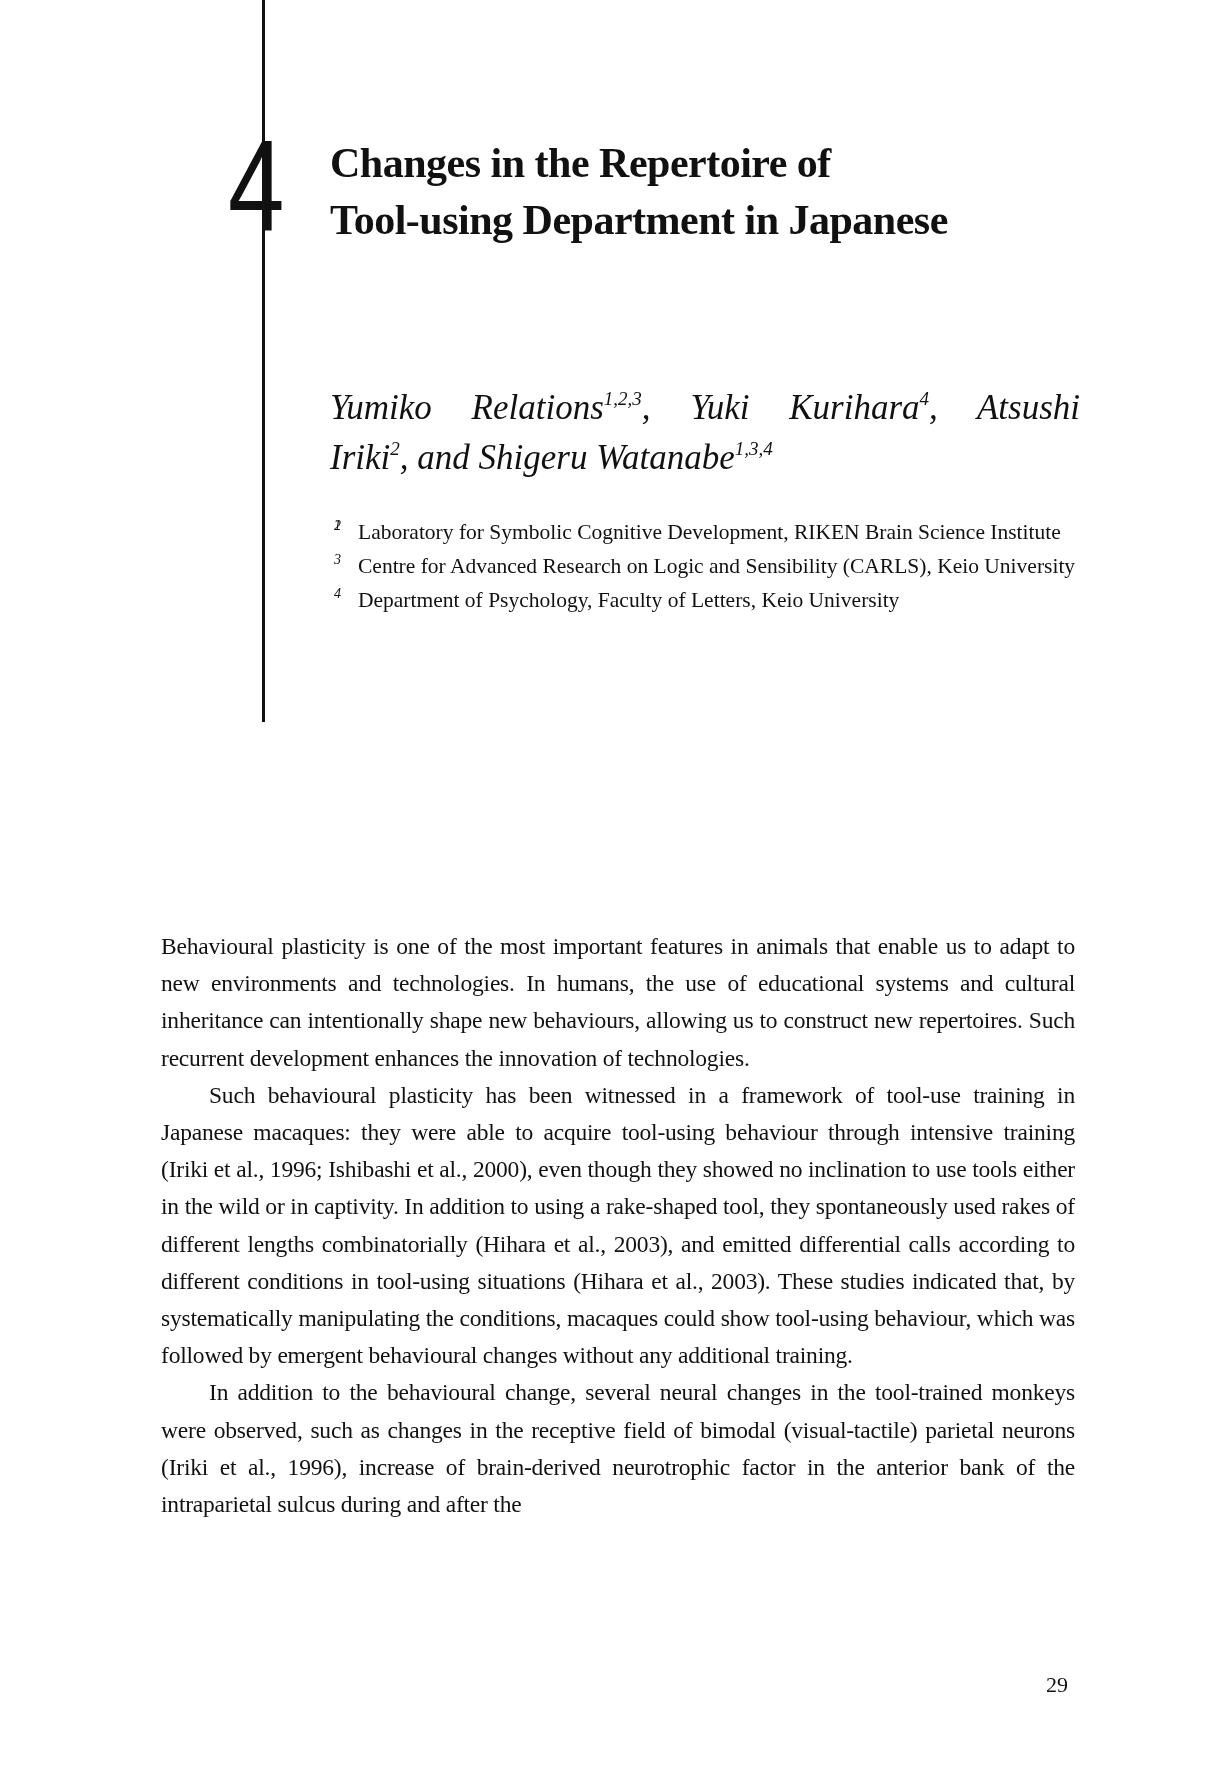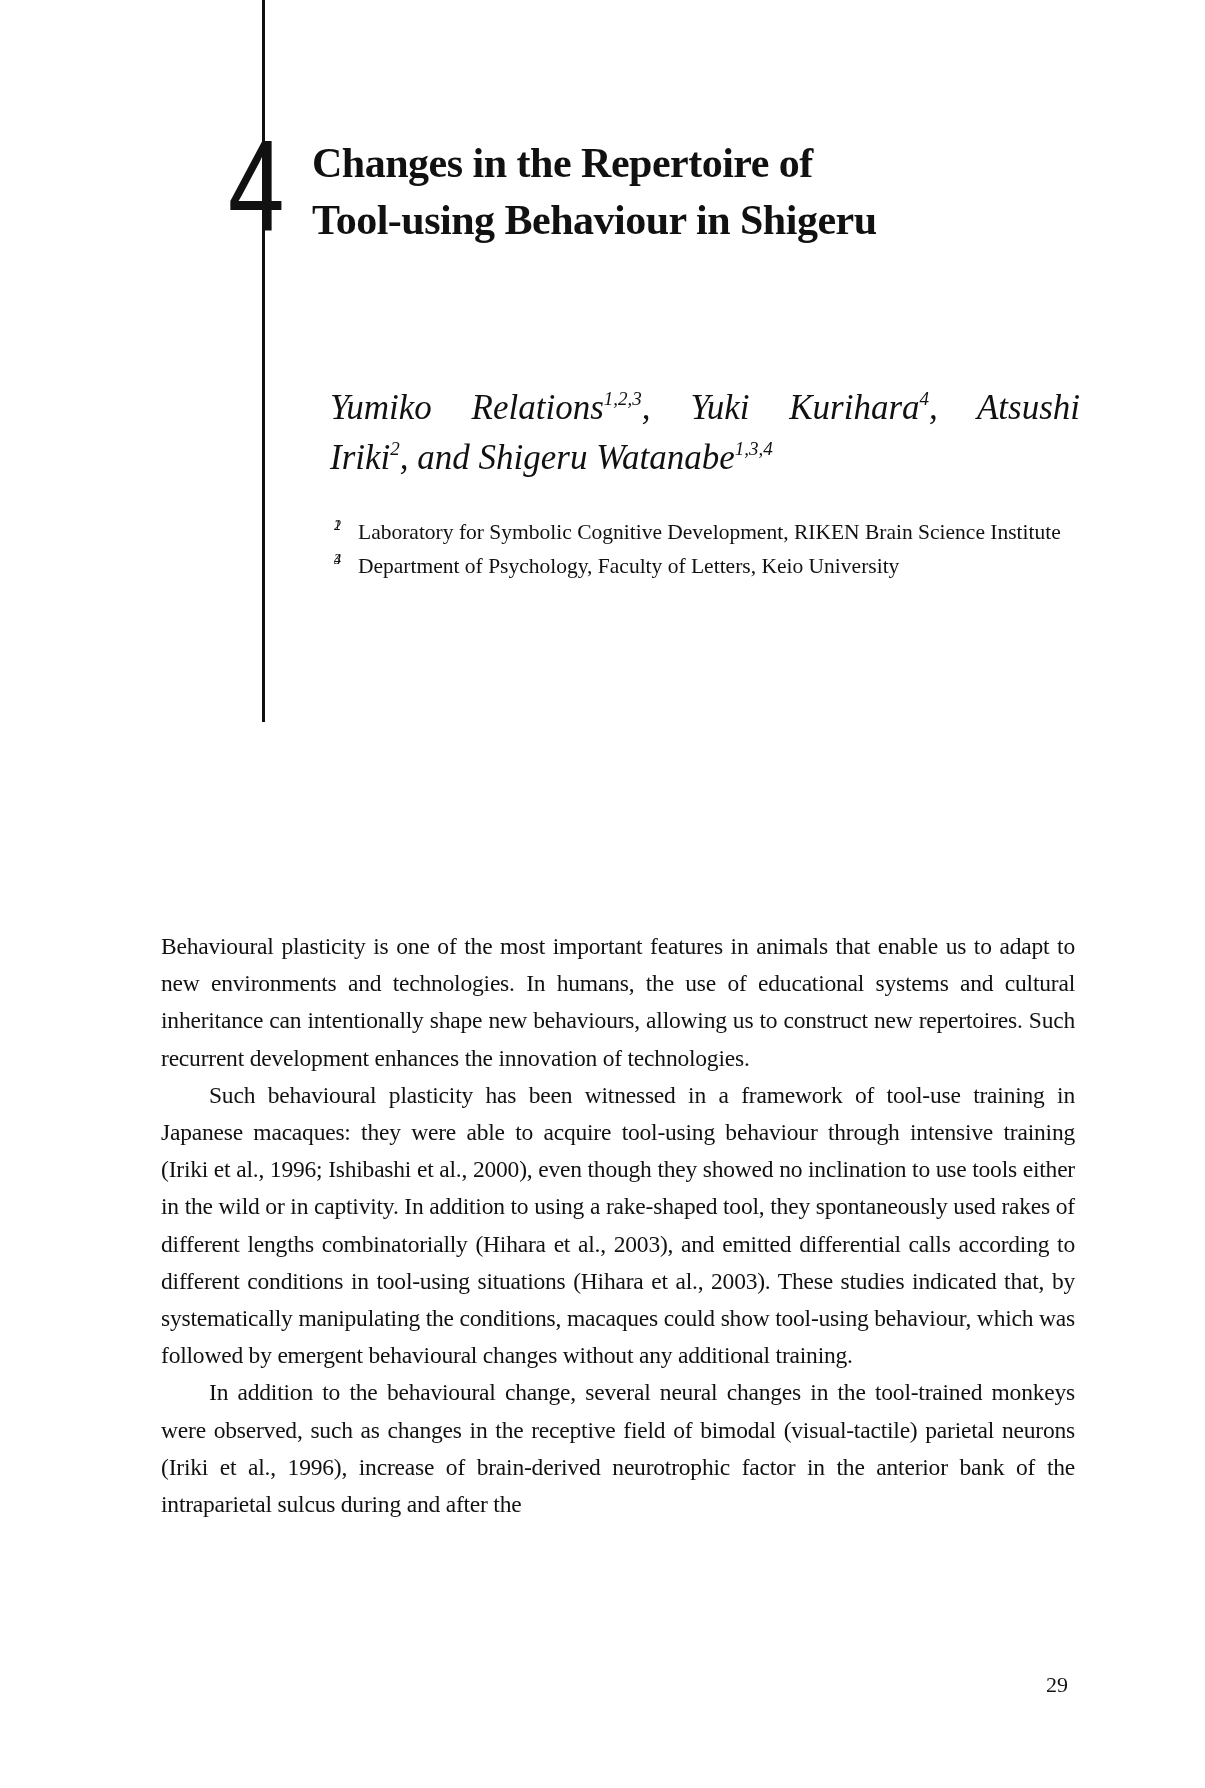--- a/index.html
+++ b/index.html
@@ -1,21 +1,21 @@
 <!DOCTYPE html>
 <html><head>
 <meta charset="utf-8">
 <style>
   html, body { margin: 0; padding: 0; background: #ffffff; }
   body { width: 1205px; height: 1788px; position: relative; overflow: hidden;
          font-family: "Liberation Serif", "DejaVu Serif", serif; color: #111; }
   .rule { position: absolute; left: 262px; top: 0; width: 3px; height: 722px; background: #111; }
   .chapnum { position: absolute; left: 228px; top: 120px; font-family: "Liberation Sans", "DejaVu Sans", sans-serif;
              font-size: 130px; line-height: 130px; font-weight: normal; transform: scaleX(0.78); transform-origin: left top; }
-  .title { position: absolute; left: 312px; top: 135px; margin: 0; font-weight: bold; font-size: 42px;
+  .title { position: absolute; left: 330px; top: 135px; margin: 0; font-weight: bold; font-size: 42px;
            line-height: 57px; letter-spacing: -0.5px; width: 780px; }
   .title span { display: block; white-space: nowrap; }
   .authors { position: absolute; left: 330px; top: 383px; width: 750px; font-style: italic; font-size: 35px; line-height: 50px; }
   .authors .line { display: block; white-space: nowrap; }
   .authors .line1 { text-align: justify; text-align-last: justify; }
   .authors sup { font-size: 19px; vertical-align: 14px; line-height: 0; }
   .affils { position: absolute; left: 330px; top: 515px; width: 760px; font-size: 21.5px; line-height: 34px; }
   .affil { position: relative; padding-left: 28px; }
   .affil .num { position: absolute; left: 4px; top: -6px; font-style: italic; font-size: 14px; }
   .body { position: absolute; left: 161px; top: 928px; width: 914px; font-size: 23.5px; line-height: 37.2px;
@@ -26,38 +26,39 @@
 </style>
 </head>
 <body>
 
 <div class="rule"></div>
 
 <div class="chapnum">4</div>
 
 <h1 class="title">
   <span>Changes in the Repertoire of</span>
-  <span>Tool-using Behaviour in Shigeru</span>
+  <span>Tool-using Department in Japanese</span>
 </h1>
 
 <div class="authors">
   <span class="line line1"><span>Yumiko Relations</span><sup>1,2,3</sup><span>,</span> <span>Yuki Kurihara</span><sup>4</sup><span>,</span> <span>Atsushi</span></span>
   <span class="line"><span>Iriki</span><sup>2</sup><span>, and </span><span>Shigeru Watanabe</span><sup>1,3,4</sup></span>
 </div>
 
 <div class="affils">
   <div class="affil">
     <span class="num">1</span>
   </div>
   <div class="affil">
     <span class="num">2</span>
     <span>Laboratory for Symbolic Cognitive Development, RIKEN Brain Science Institute</span>
   </div>
   <div class="affil">
     <span class="num">3</span>
+    <span>Centre for Advanced Research on Logic and Sensibility (CARLS), Keio University</span>
   </div>
   <div class="affil">
     <span class="num">4</span>
     <span>Department of Psychology, Faculty of Letters, Keio University</span>
   </div>
 </div>
 
 <div class="body">
   <p>Behavioural plasticity is one of the most important features in animals that enable us to adapt to new environments and technologies.  In humans, the use of edu­cational systems and cultural inheritance can intentionally shape new behaviours, allowing us to construct new repertoires. Such recurrent development enhances the innovation of technologies.</p>
   <p class="indent">Such behavioural plasticity has been witnessed in a framework of tool-use training in Japanese macaques:  they were able to acquire tool-using behaviour through intensive training (Iriki et al., 1996; Ishibashi et al., 2000), even though they showed no inclination to use tools either in the wild or in captivity.  In addi­tion to using a rake-shaped tool, they spontaneously used rakes of different lengths combinatorially (Hihara et al., 2003), and emitted differential calls according to different conditions in tool-using situations (Hihara et al., 2003). These studies in­dicated that, by systematically manipulating the conditions, macaques could show tool-using behaviour, which was followed by emergent behavioural changes with­out any additional training.</p>

